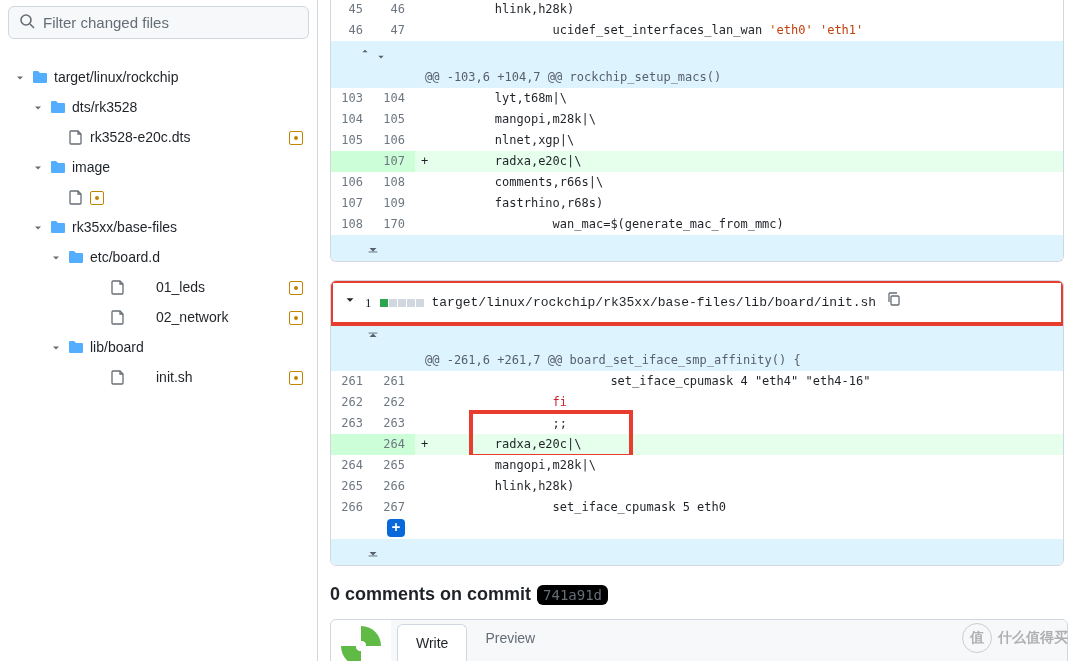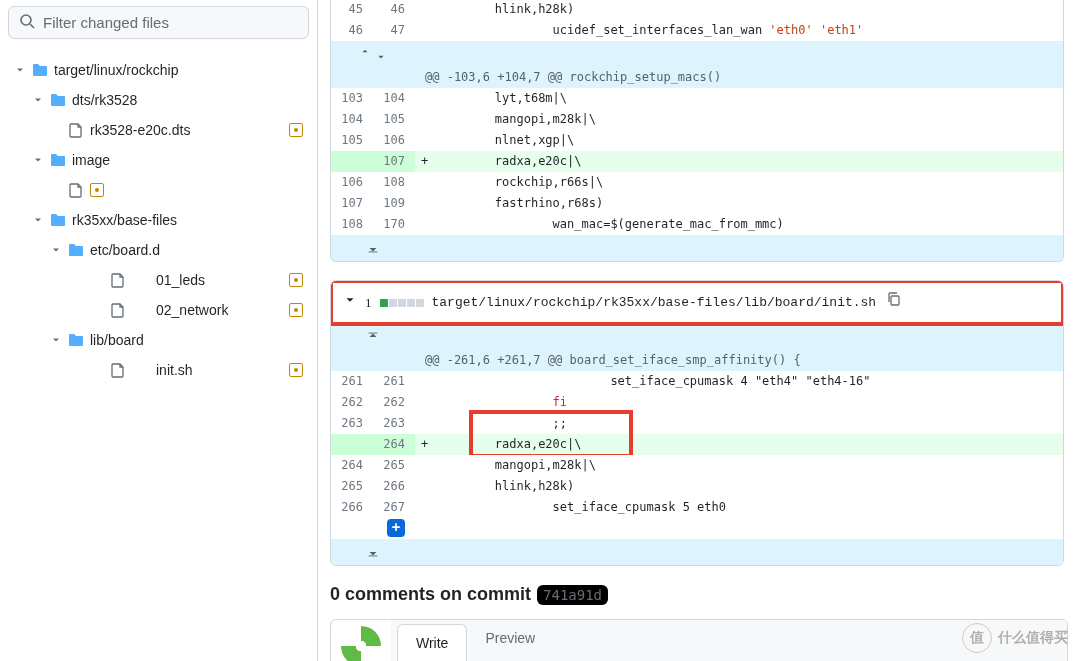--- a/index.html
+++ b/index.html
@@ -30,21 +30,21 @@
     font-size: 15px;
     color: #656d76;
     margin-bottom: 16px;
     background: #f6f8fa;
   }
   .filter svg { width: 16px; height: 16px; color: #656d76; }
 
   .tree { font-size: 14px; }
   .tree-row {
     display: flex;
-    align-items: center;
+    align-items: flex-end;
     height: 30px;
     border-radius: 6px;
     padding-right: 6px;
   }
   .chev { width: 14px; height: 14px; margin-right: 4px; color: #656d76; flex-shrink:0; }
   .chev svg { width: 12px; height: 12px; }
   .folder-icon { width: 16px; height: 16px; margin-right: 6px; flex-shrink:0; }
   .file-icon { width: 16px; height: 16px; margin-right: 6px; color:#656d76; flex-shrink:0; }
   .tree-label { flex: 1; white-space: nowrap; overflow: hidden; text-overflow: ellipsis; }
   .mod-dot {
@@ -345,21 +345,21 @@
           <div class="code">        nlnet,xgp|\</div>
         </div>
         <div class="code-row row-add">
           <div class="ln"></div>
           <div class="ln">107</div>
           <div class="code"><span class="marker">+</span>        radxa,e20c|\</div>
         </div>
         <div class="code-row row-context">
           <div class="ln">106</div>
           <div class="ln">108</div>
-          <div class="code">        rockchip,r66s|\</div>
+          <div class="code">        comments,r66s|\</div>
         </div>
         <div class="code-row row-context">
           <div class="ln">107</div>
           <div class="ln">109</div>
           <div class="code">        fastrhino,r68s)</div>
         </div>
         <div class="code-row row-context">
           <div class="ln">108</div>
           <div class="ln">170</div>
           <div class="code">                wan_mac=$(generate_mac_from_mmc)</div>

